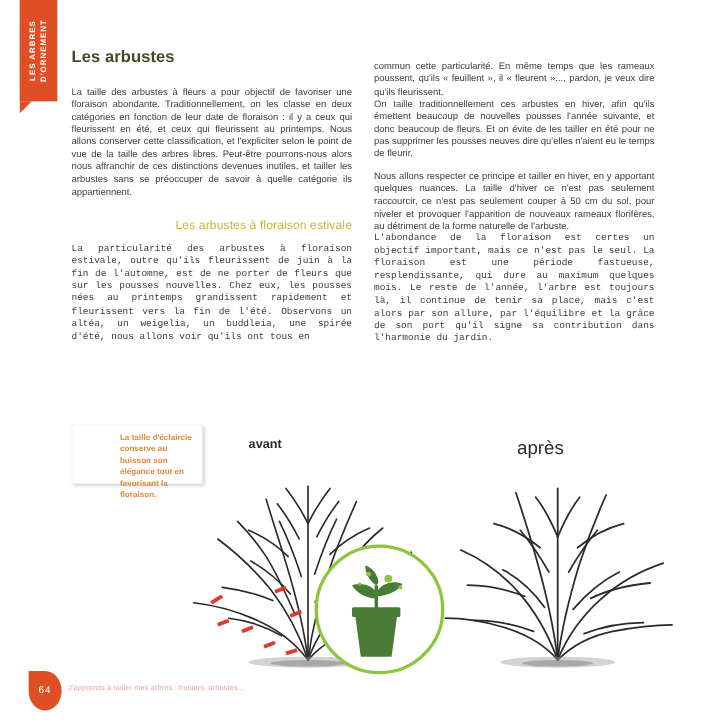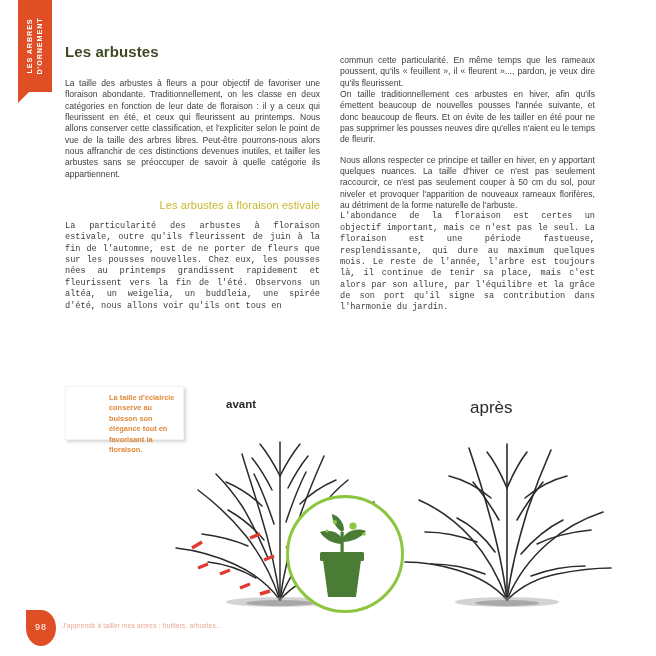--- a/index.html
+++ b/index.html
@@ -265,18 +265,18 @@
           <circle cx="38" cy="33" r="1.6"></circle>
         </g>
       </svg>
     </div>
 
   </div>
 
   <div class="footer">
     <div class="leaf">
       <div class="leaf-shape"></div>
-      <div class="page-num">98</div>
+      <div class="page-num">64</div>
     </div>
     <div class="footer-text">J'apprends à tailler mes arbres : fruitiers, arbustes...</div>
   </div>
 
 </div>
 
 </body></html>

